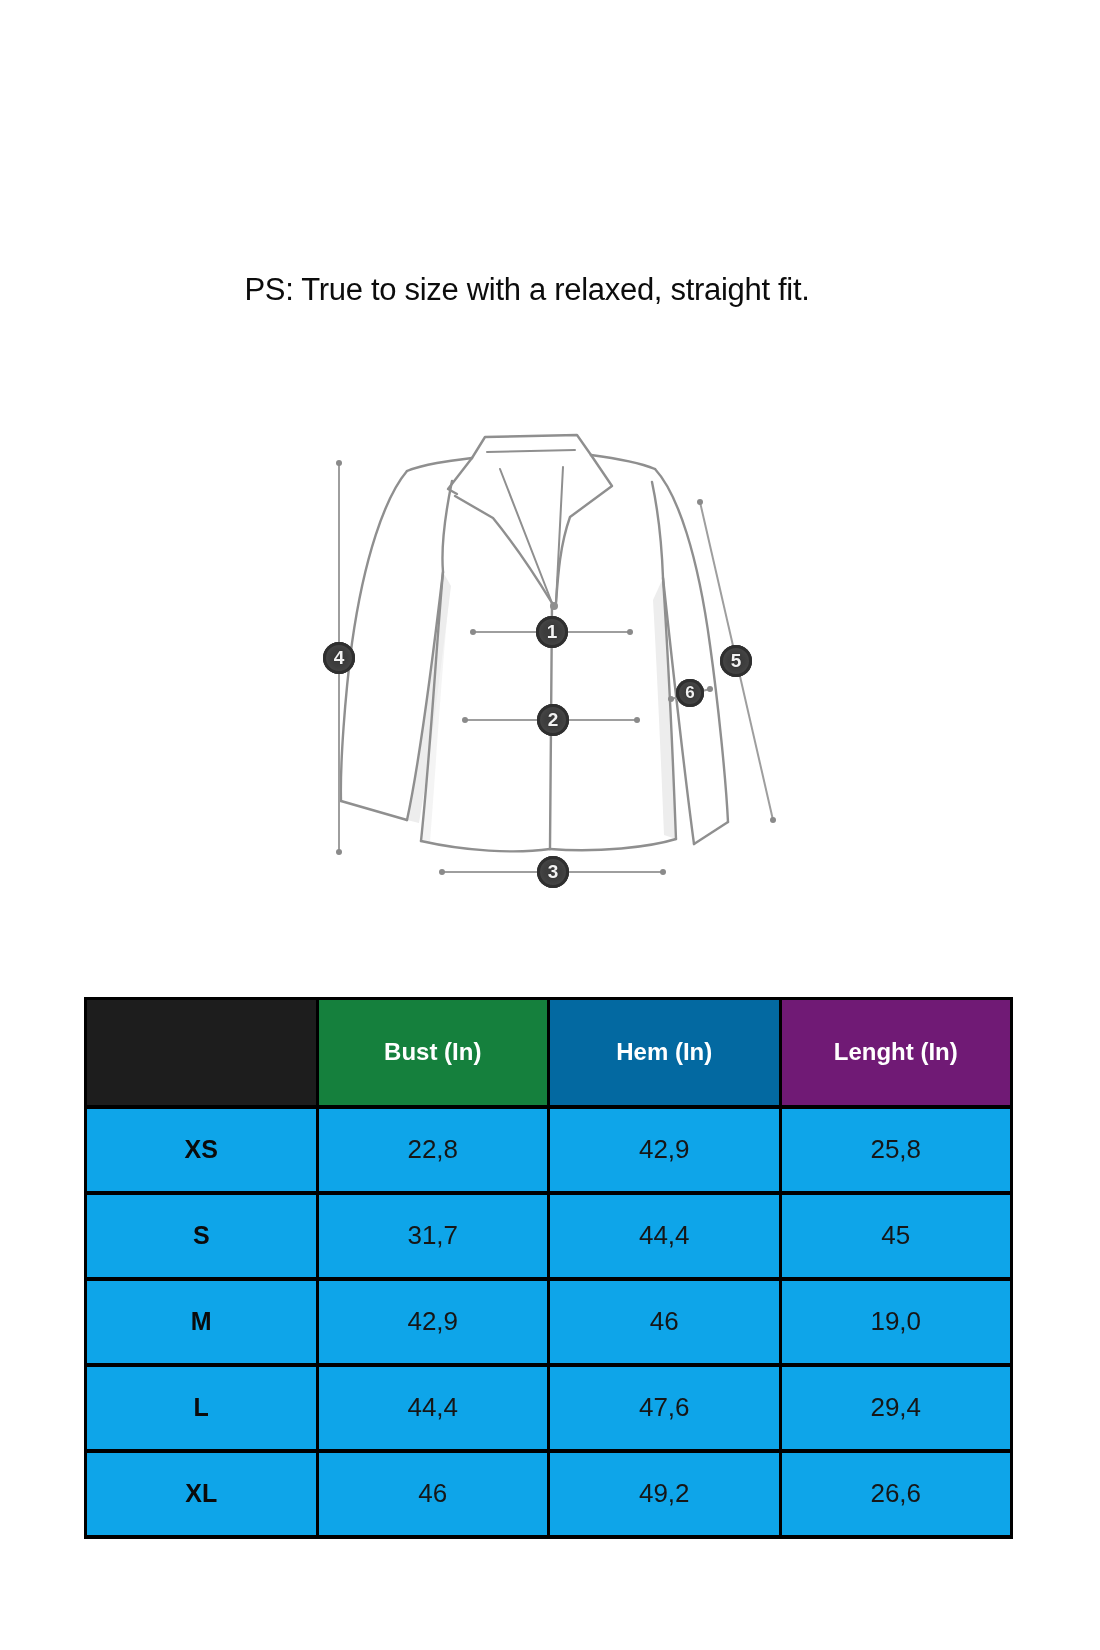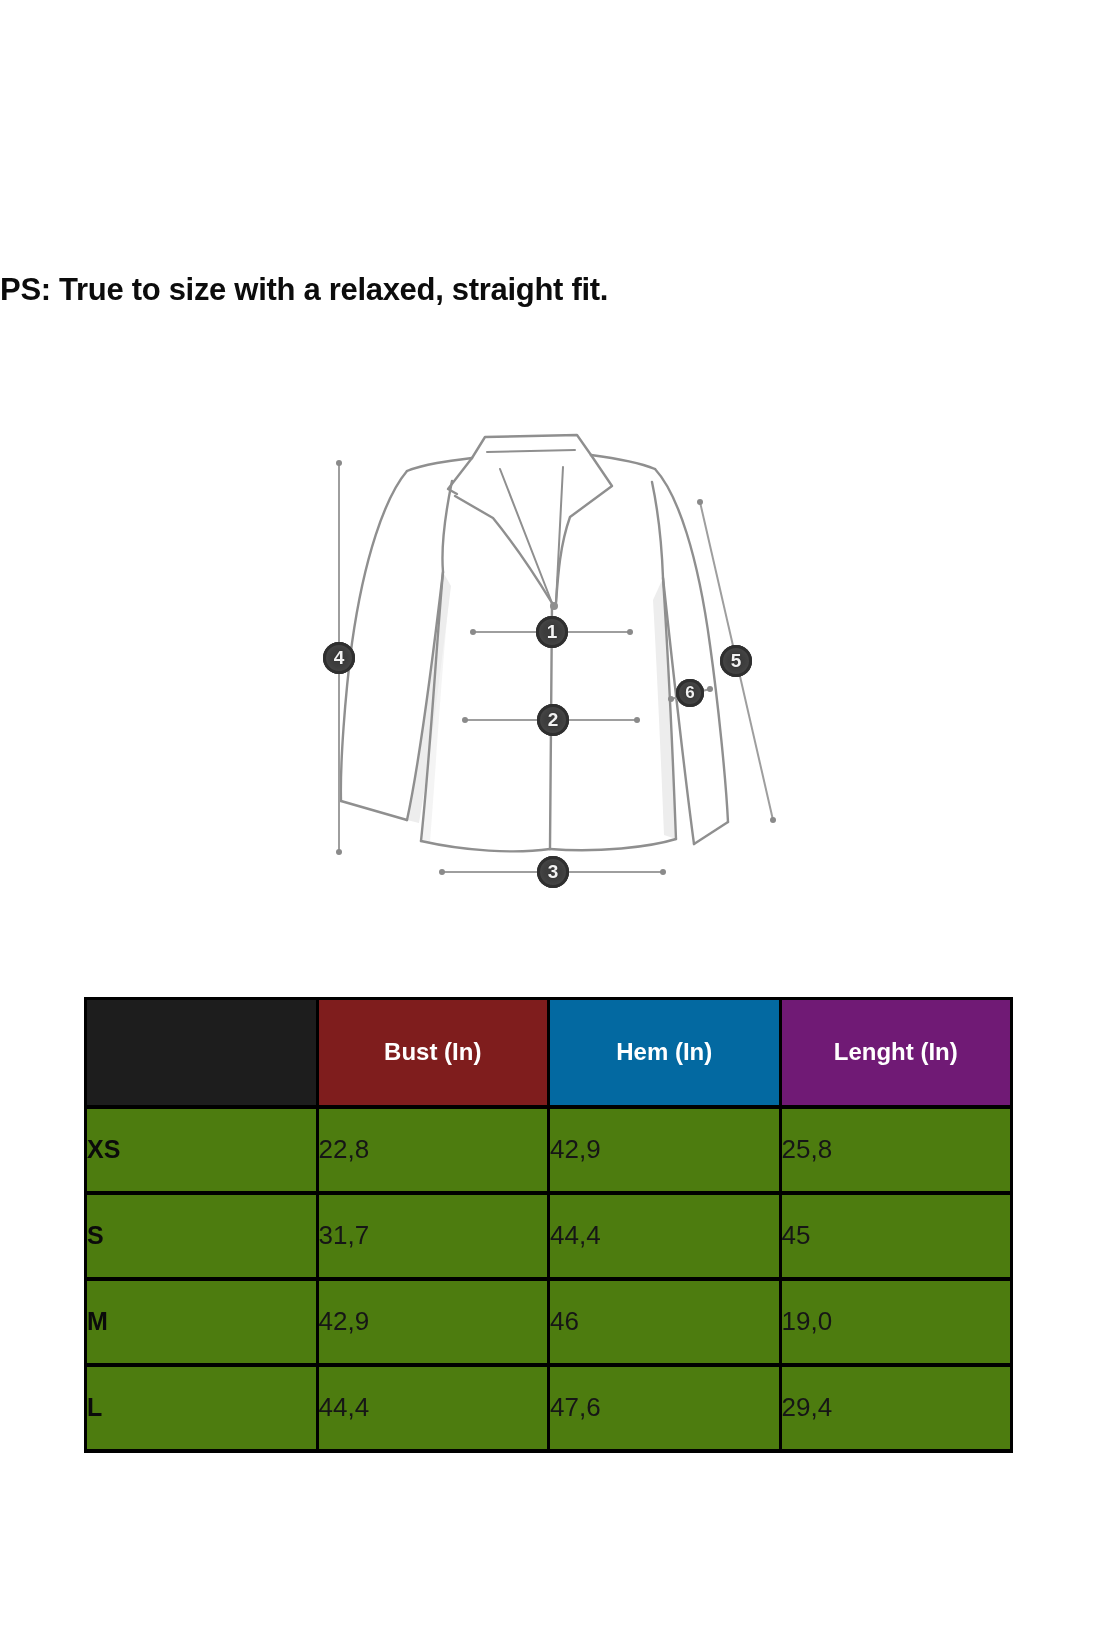--- a/index.html
+++ b/index.html
@@ -3,21 +3,21 @@
 <meta charset="utf-8">
 <style>
   * { margin:0; padding:0; box-sizing:border-box; }
   html,body { background:#ffffff; }
   body {
     width:1100px; height:1650px; position:relative; overflow:hidden;
     font-family:"Liberation Sans", sans-serif;
   }
   .page-title {
     position:absolute; top:272px; left:0; width:1054px;
-    text-align:left; font-size:31px; font-weight:bold; color:#0c0c0c;
+    text-align:center; font-size:31px; font-weight:normal; color:#0c0c0c;
     letter-spacing:-0.3px;
   }
   .diagram-wrap {
     position:absolute; left:280px; top:410px; width:500px; height:480px;
   }
   .diagram-wrap svg { position:absolute; left:0; top:0; }
   .marker {
     position:absolute; width:32px; height:32px; border-radius:50%;
     background:#3c3c3c;
     box-shadow: inset 0 0 0 3px #2f2f2f, inset 0 0 6px 4px #4a4a4a;
@@ -30,26 +30,26 @@
   table.size-table {
     width:100%; border-collapse:collapse; table-layout:fixed;
     border:3px solid #000;
   }
   table.size-table th {
     height:108px; vertical-align:middle; text-align:center;
     color:#ffffff; font-size:24px; font-weight:bold;
     border:3px solid #000;
   }
   table.size-table th.hc0 { background:#1d1d1d; }
-  table.size-table th.hc1 { background:#7f1d1d; }
+  table.size-table th.hc1 { background:#15803d; }
   table.size-table th.hc2 { background:#0369a1; }
   table.size-table th.hc3 { background:#701a75; }
   table.size-table td {
-    height:86px; vertical-align:middle; text-align:left;
-    background:#4d7c0f; color:#161616; font-size:26px; font-weight:400;
+    height:86px; vertical-align:middle; text-align:center;
+    background:#0ea5e9; color:#161616; font-size:26px; font-weight:400;
     border:3px solid #000; border-top-width:4px; border-bottom-width:4px;
   }
   table.size-table td.size-cell { font-weight:bold; font-size:25px; color:#0b0b0b; }
 </style>
 </head>
 <body>
 
 <div class="page-title">PS: True to size with a relaxed, straight fit.</div>
 
 <div class="diagram-wrap">
@@ -155,15 +155,21 @@
         <td>42,9</td>
         <td>46</td>
         <td>19,0</td>
       </tr>
       <tr>
         <td class="size-cell">L</td>
         <td>44,4</td>
         <td>47,6</td>
         <td>29,4</td>
       </tr>
+      <tr>
+        <td class="size-cell">XL</td>
+        <td>46</td>
+        <td>49,2</td>
+        <td>26,6</td>
+      </tr>
     </tbody>
   </table>
 </div>
 
 </body></html>

